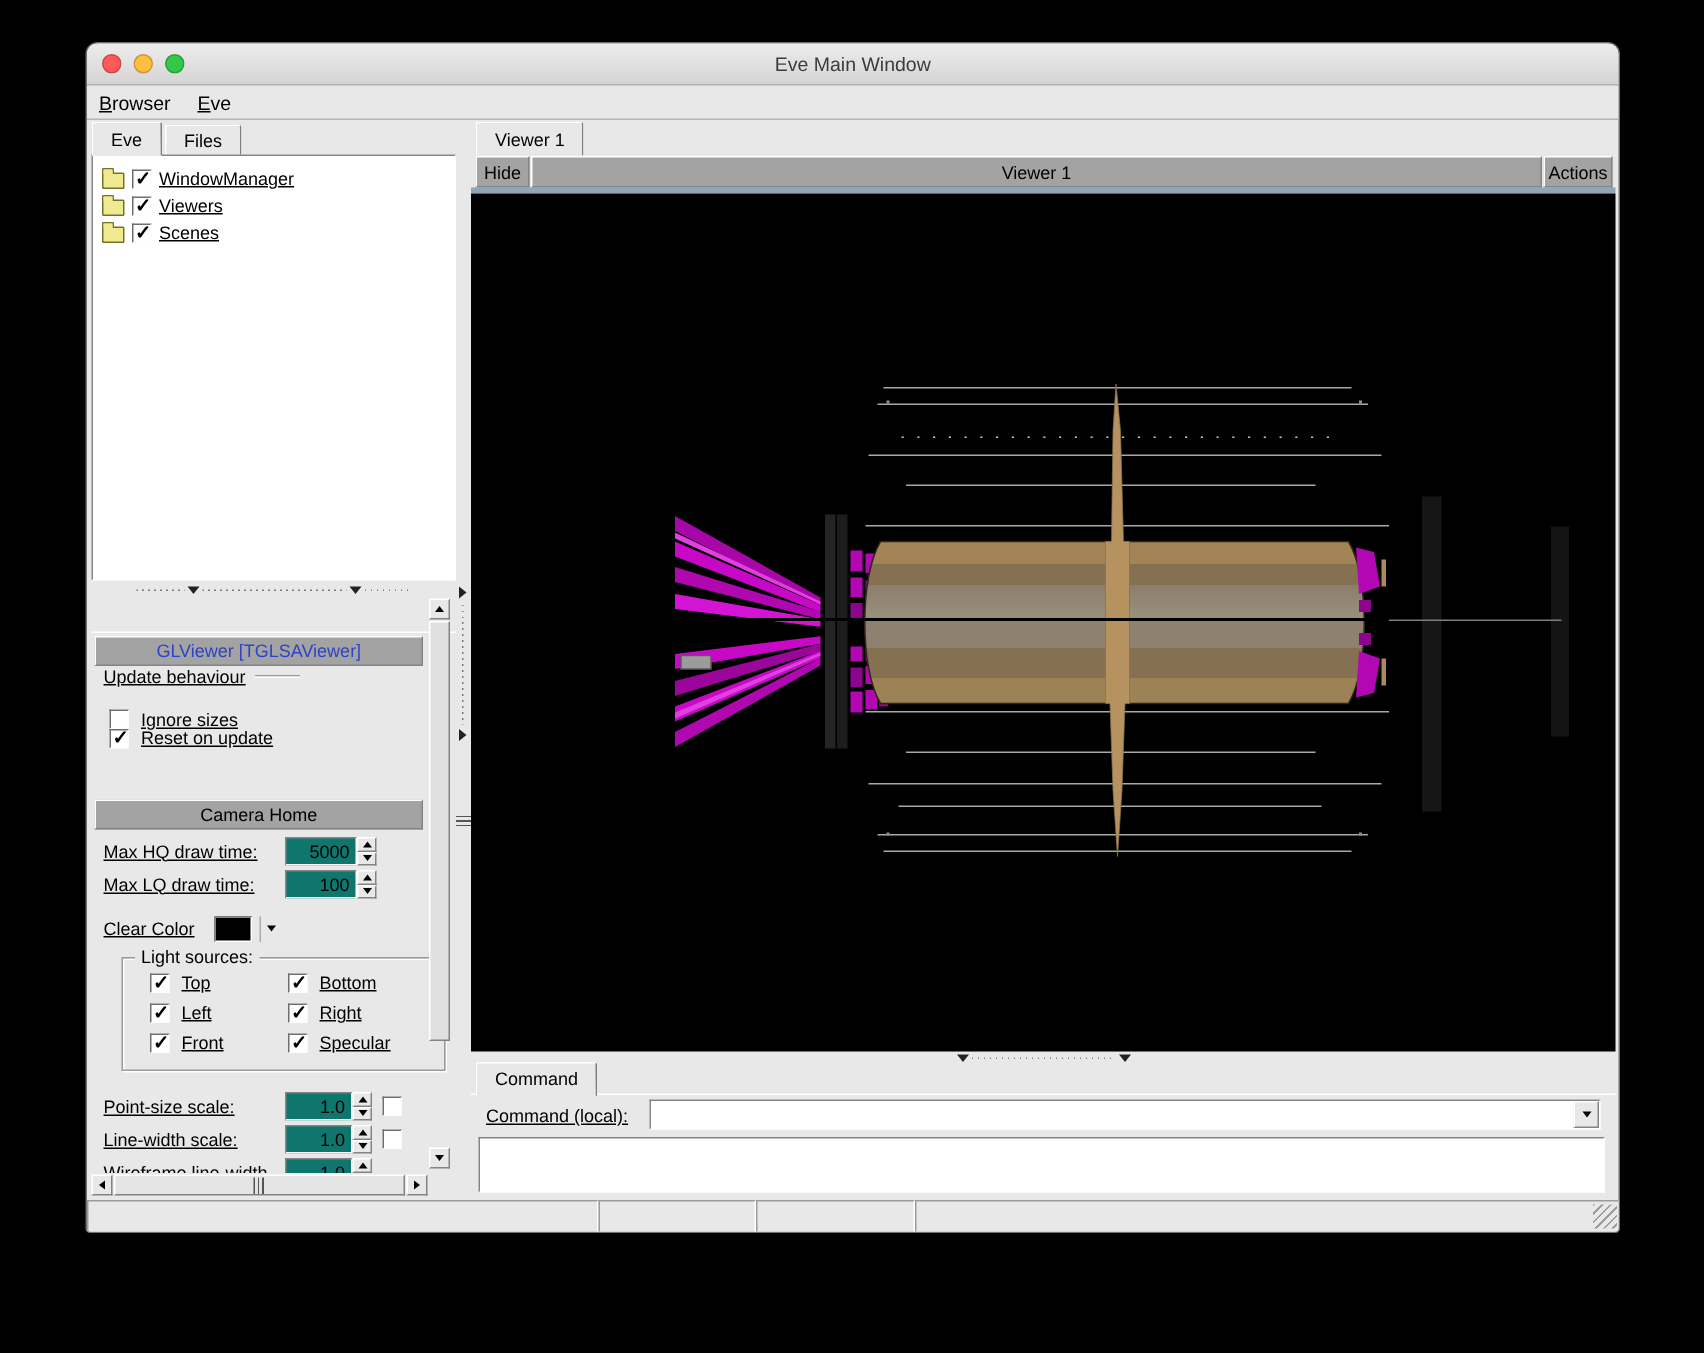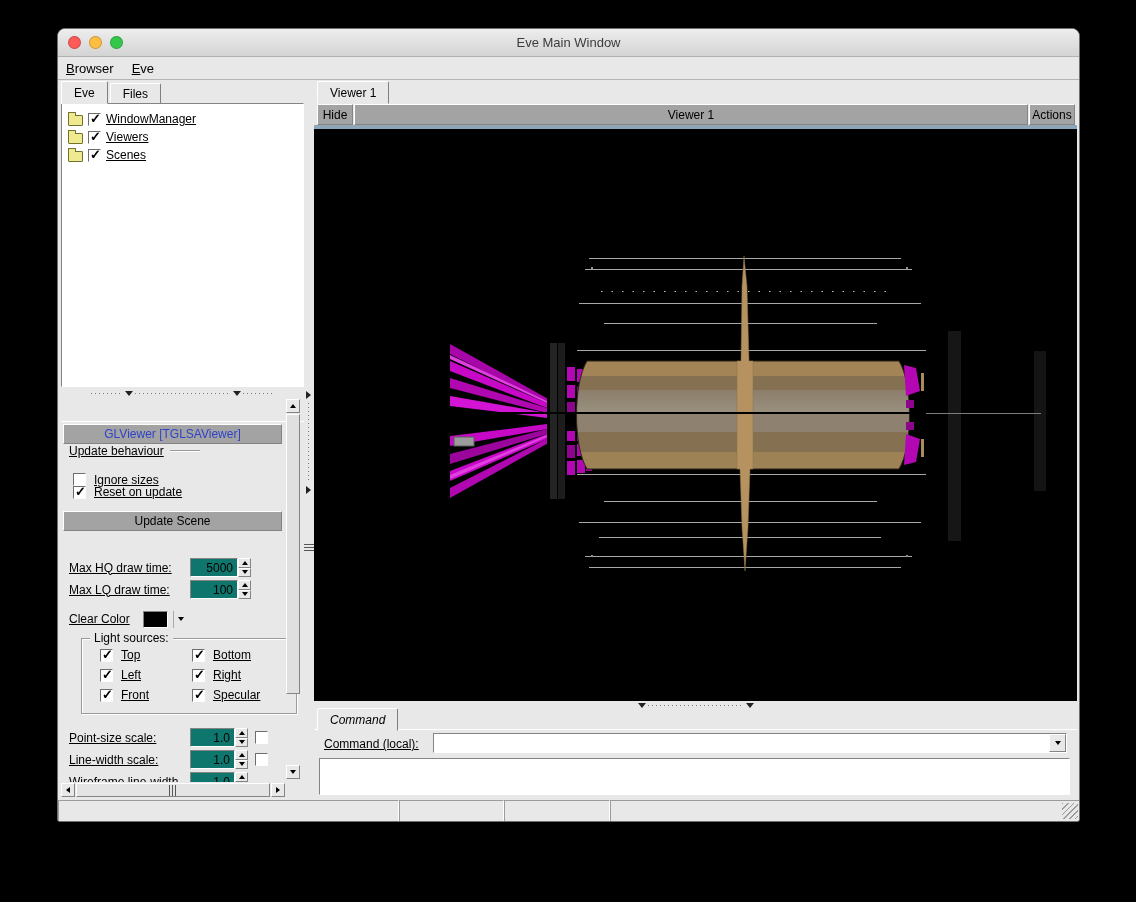--- a/index.html
+++ b/index.html
@@ -159,22 +159,22 @@
         </span>
       <span class="lbl">Ignore sizes</span>
     </div>
     <div style="position:absolute;left:12px;top:62px;display:flex;align-items:center;gap:8px;height:16px;">
       <span class="cb">
           <span class="mark">✓</span>
         </span>
       <span class="lbl">Reset on update</span>
     </div>
 
-    <div class="btn3d" style="position:absolute;left:2px;top:89px;width:219px;height:20px;">
-      <span>Update Scene</span>
+    <div class="btn3d" style="position:absolute;left:2px;top:111px;width:219px;height:20px;">
+      <span>Camera Home</span>
     </div>
 
     <div style="position:absolute;left:8px;top:136px;width:212px;height:19px;display:flex;align-items:center;">
       <span class="lbl">Max HQ draw time:</span>
       <span class="numfield" style="position:absolute;left:121px;width:48px;height:19px;">5000</span>
       <span class="spin" style="position:absolute;left:169px;height:19px;">
         <div>
             <span class="tri-up"></span>
           </div>
           <div>
@@ -428,21 +428,21 @@
       <line x1="612" y1="284.5" x2="727" y2="284.5" stroke="#7d7d7d" stroke-width="1"></line>
     </svg>
   </div>
 
   <div class="abs" style="left:256px;top:672px;width:763px;height:8px;display:flex;align-items:center;justify-content:center;">
     <div class="chev-down" style="margin-right:2px;"></div>
     <div class="dots-h" style="width:96px;"></div>
     <div class="chev-down" style="margin-left:2px;"></div>
   </div>
 
-  <div class="abs" style="left:259px;top:679px;height:22px;display:flex;align-items:flex-start;font-style:italic;">
+  <div class="abs" style="left:259px;top:679px;height:22px;display:flex;align-items:center;">
     <div class="tab active">
         <span>Command</span>
       </div>
   </div>
 
   <div class="abs" style="left:256px;top:700px;width:763px;height:68px;border-top:1px solid #fff;">
     <span class="lbl" style="position:absolute;left:10px;top:7px;">Command (local):</span>
     <div class="sunken" style="position:absolute;left:119px;top:3px;width:634px;height:20px;">
       <input style="position: absolute; left: 1px; top: 1px; width: 612px; height: 16px; border: none; outline: none; font-size: 12px; font-family: inherit;" value="">
       <div class="sb-btn" style="position:absolute;right:0;top:0;width:17px;height:18px;">

